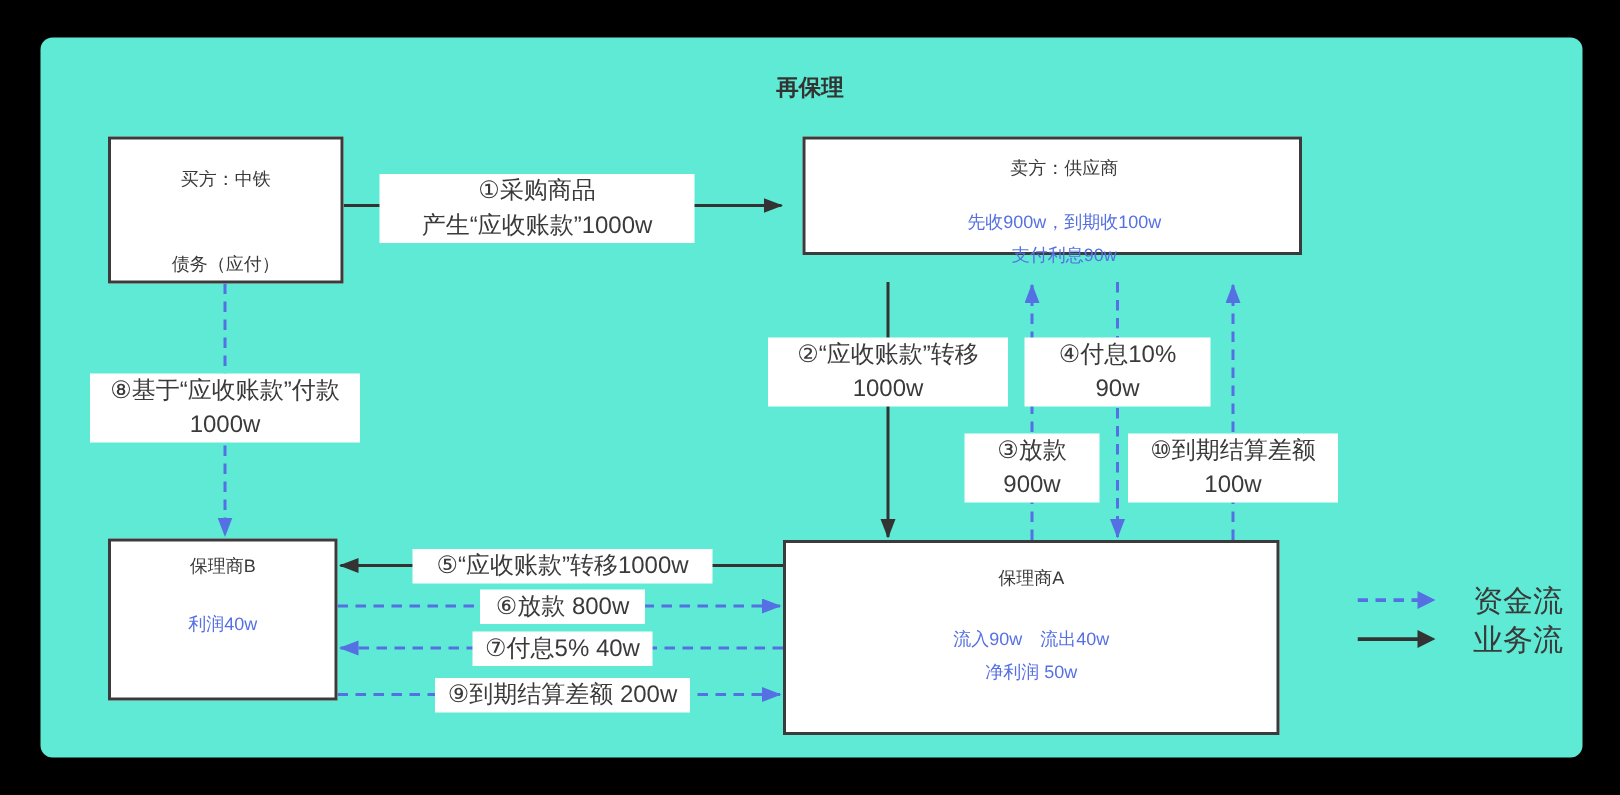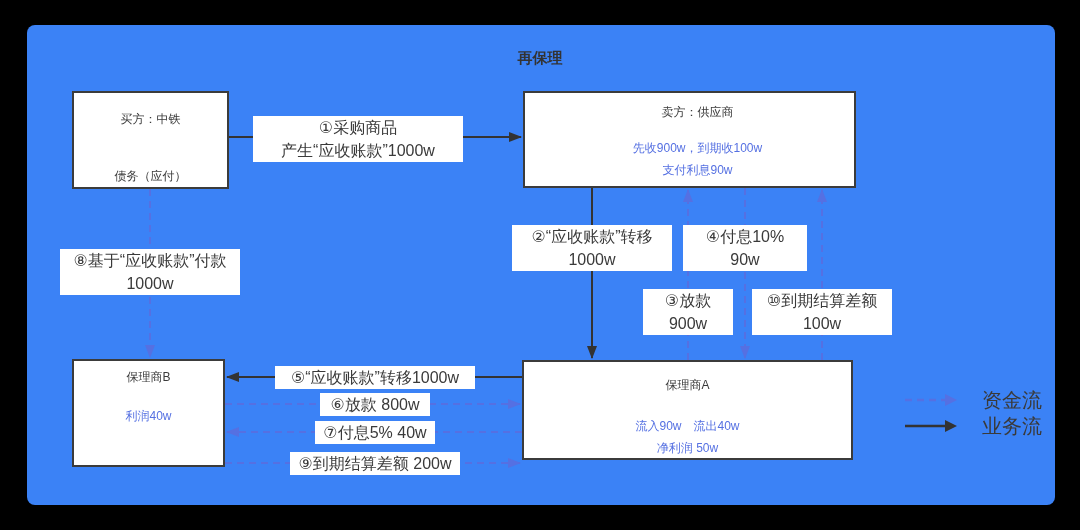--- a/index.html
+++ b/index.html
@@ -5,21 +5,21 @@
   html,body{margin:0;padding:0;}
   .stage{
     position:relative;
     width:1080px;height:530px;
     background:#000000;
     font-family:"Liberation Sans","DejaVu Sans",sans-serif;
     overflow:hidden;
   }
   .canvas{
     position:absolute;left:27px;top:25px;width:1028px;height:480px;
-    background:#3b82f6;border-radius:8px;
+    background:#5eead4;border-radius:8px;
   }
   .arrows{position:absolute;left:0;top:0;}
   .dtitle{
     position:absolute;left:463px;top:24px;width:100px;
     text-align:center;font-size:15px;font-weight:bold;color:#333;
   }
   .box{
     position:absolute;border:2px solid #3b3b3b;background:#fff;
     box-sizing:border-box;text-align:center;color:#3a3a3a;font-size:12px;
   }
@@ -73,32 +73,32 @@
       <line x1="198" y1="438" x2="493" y2="438" stroke="#5570e2" stroke-width="2" stroke-dasharray="7 5" marker-end="url(#mBlue)"></line>
     </svg>
 
     <div class="dtitle">再保理</div>
 
     <div class="box" style="left:45px;top:66px;width:157px;height:98px;padding-top:15px;">
       <span class="bl">买方：中铁</span>
       <span class="bl" style="margin-top:35px;">债务（应付）</span>
     </div>
 
-    <div class="box" style="left:496px;top:66px;width:333px;height:97px;padding-top:8px;padding-left:16px;">
+    <div class="box" style="left:508px;top:66px;width:333px;height:79px;padding-top:8px;padding-left:16px;">
       <span class="bl">卖方：供应商</span>
       <span class="bl blue" style="margin-top:14px;">先收900w，到期收100w</span>
       <span class="bl blue">支付利息90w</span>
     </div>
 
     <div class="box" style="left:45px;top:334px;width:153px;height:108px;padding-top:5px;">
       <span class="bl">保理商B</span>
       <span class="bl blue" style="margin-top:17px;">利润40w</span>
     </div>
 
-    <div class="box" style="left:495px;top:335px;width:331px;height:100px;padding-top:12px;">
+    <div class="box" style="left:495px;top:335px;width:331px;height:130px;padding-top:12px;">
       <span class="bl">保理商A</span>
       <span class="bl blue" style="margin-top:19px;">流入90w　流出40w</span>
       <span class="bl blue">净利润 50w</span>
     </div>
 
     <div class="elabel" style="left:226px;top:91px;width:210px;">
       <span class="bl">①采购商品</span>
       <span class="bl">产生“应收账款”1000w</span>
     </div>
 

